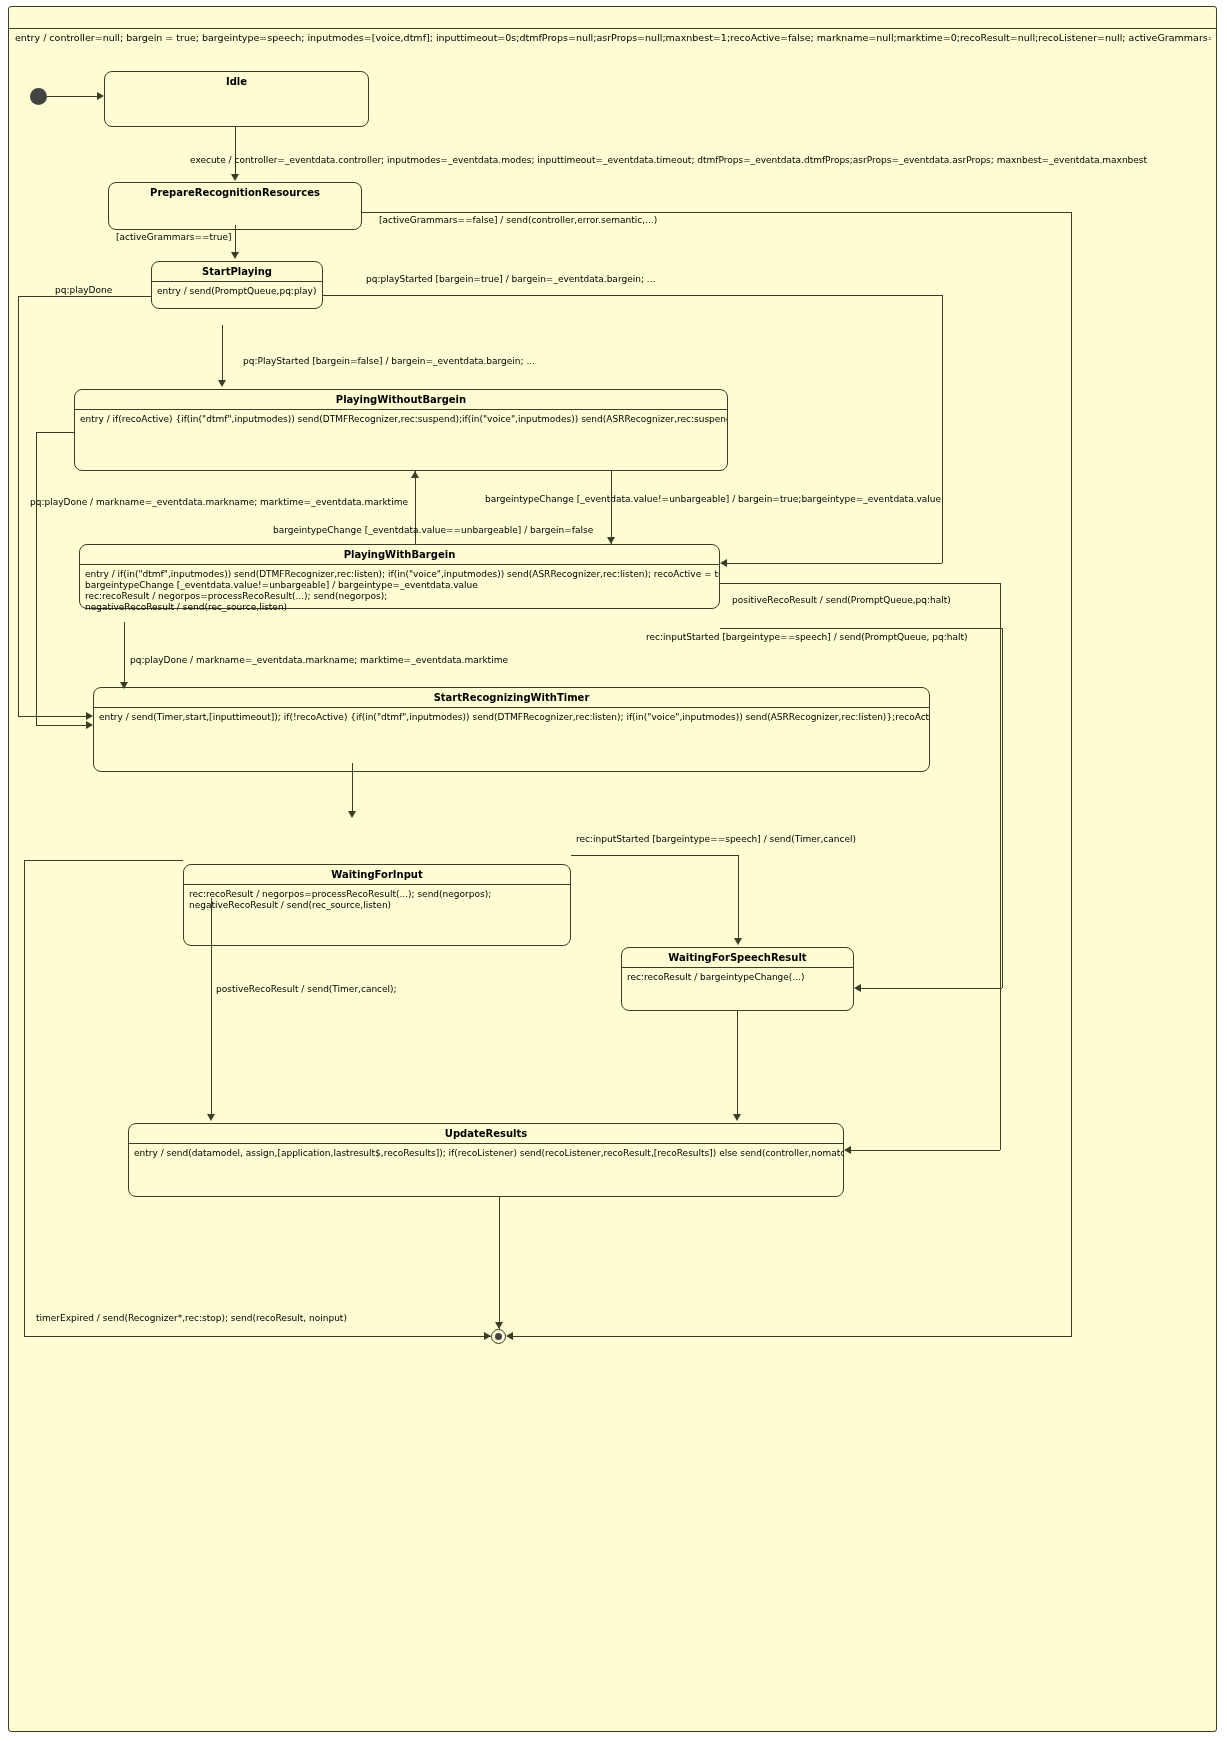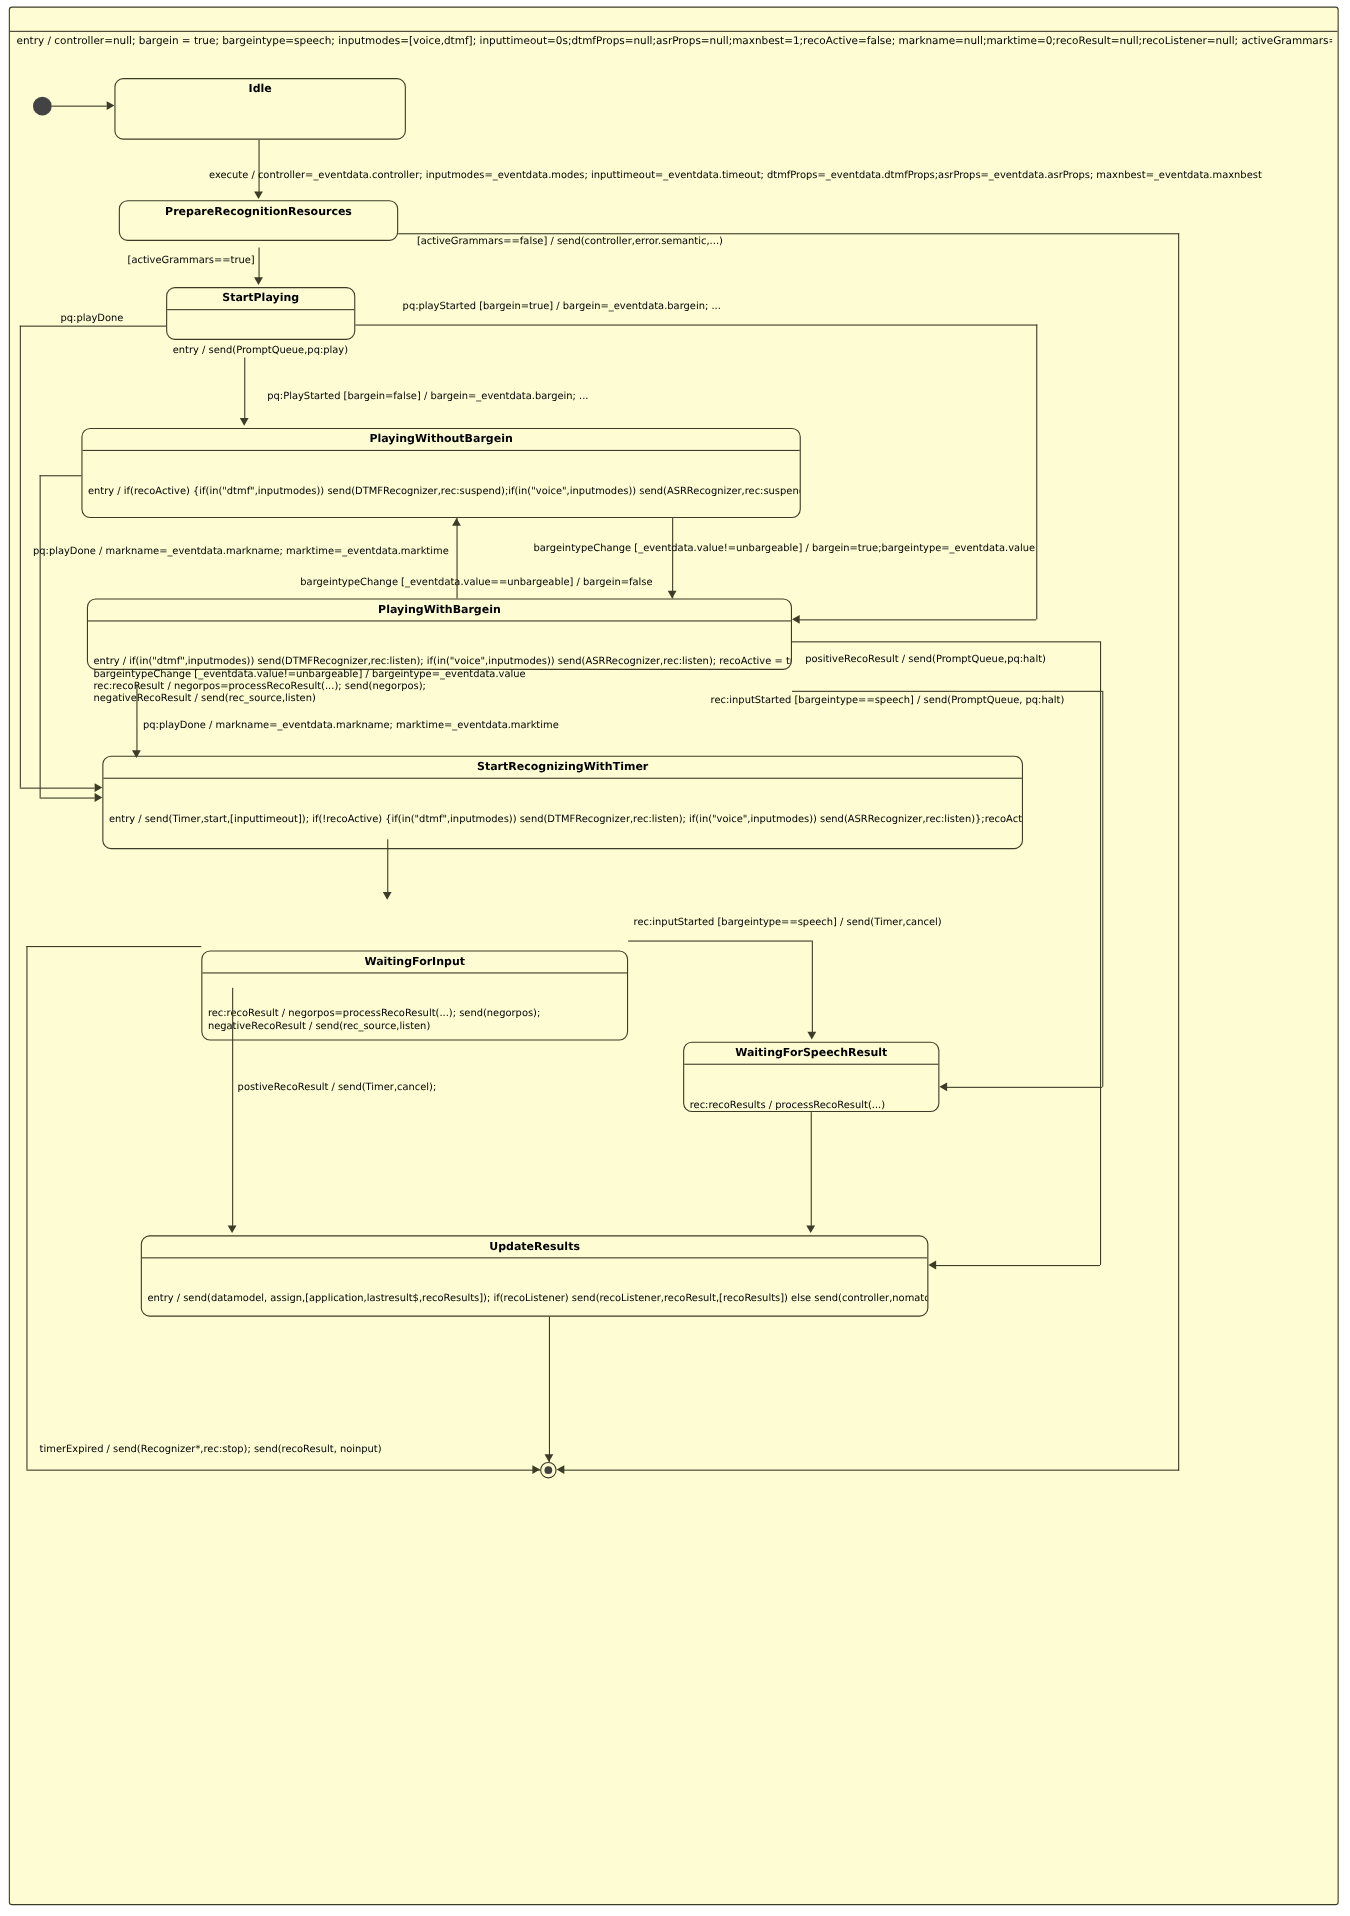--- a/index.html
+++ b/index.html
@@ -78,21 +78,20 @@
     height: 0;
     border-top: 1px solid #3d3d27;
   }
   .state > .st-body {
     font-size: 9px;
     color: #000;
     padding: 4px 5px 2px 5px;
     line-height: 11px;
     white-space: pre;
     overflow: hidden;
-    margin-top: 28px;
   }
 
   
   .initial-node {
     position: absolute;
     width: 17px;
     height: 17px;
     background: #434343;
     border-radius: 50%;
   }
@@ -170,21 +169,21 @@
     <div class="outer-entry">entry / controller=null; bargein = true; bargeintype=speech; inputmodes=[voice,dtmf]; inputtimeout=0s;dtmfProps=null;asrProps=null;maxnbest=1;recoActive=false; markname=null;marktime=0;recoResult=null;recoListener=null; activeGrammars=false</div>
   </div>
 
   <div class="initial-node" style="left:30px; top:88px;"></div>
   <div class="final-node" style="left:491px; top:1329px;"></div>
 
   <div class="state" style="left:104px; top:71px; width:265px; height:56px;">
     <div class="st-name">Idle</div>
   </div>
 
-  <div class="state" style="left:108px; top:182px; width:254px; height:37px;">
+  <div class="state" style="left:108px; top:182px; width:254px; height:48px;">
     <div class="st-name">PrepareRecognitionResources</div>
   </div>
 
   <div class="state" style="left:151px; top:261px; width:172px; height:48px;">
     <div class="st-name">StartPlaying</div>
     <div class="st-sep"></div>
     <div class="st-body">entry / send(PromptQueue,pq:play)</div>
   </div>
 
   <div class="state" style="left:74px; top:389px; width:654px; height:82px;">
@@ -211,21 +210,21 @@
   <div class="state" style="left:183px; top:864px; width:388px; height:82px;">
     <div class="st-name">WaitingForInput</div>
     <div class="st-sep"></div>
     <div class="st-body">rec:recoResult / negorpos=processRecoResult(...); send(negorpos);
 negativeRecoResult / send(rec_source,listen)</div>
   </div>
 
   <div class="state" style="left:621px; top:947px; width:233px; height:64px;">
     <div class="st-name">WaitingForSpeechResult</div>
     <div class="st-sep"></div>
-    <div class="st-body">rec:recoResults / processRecoResult(...)</div>
+    <div class="st-body">rec:recoResult / bargeintypeChange(...)</div>
   </div>
 
   <div class="state" style="left:128px; top:1123px; width:716px; height:74px;">
     <div class="st-name">UpdateResults</div>
     <div class="st-sep"></div>
     <div class="st-body">entry / send(datamodel, assign,[application,lastresult$,recoResults]); if(recoListener) send(recoListener,recoResult,[recoResults]) else send(controller,nomatch)</div>
   </div>
 
   <div class="ln lnh" style="left:47px; top:96px; width:50px;"></div>
   <div class="arrow arrow-right" style="left:97px; top:92px;"></div>

